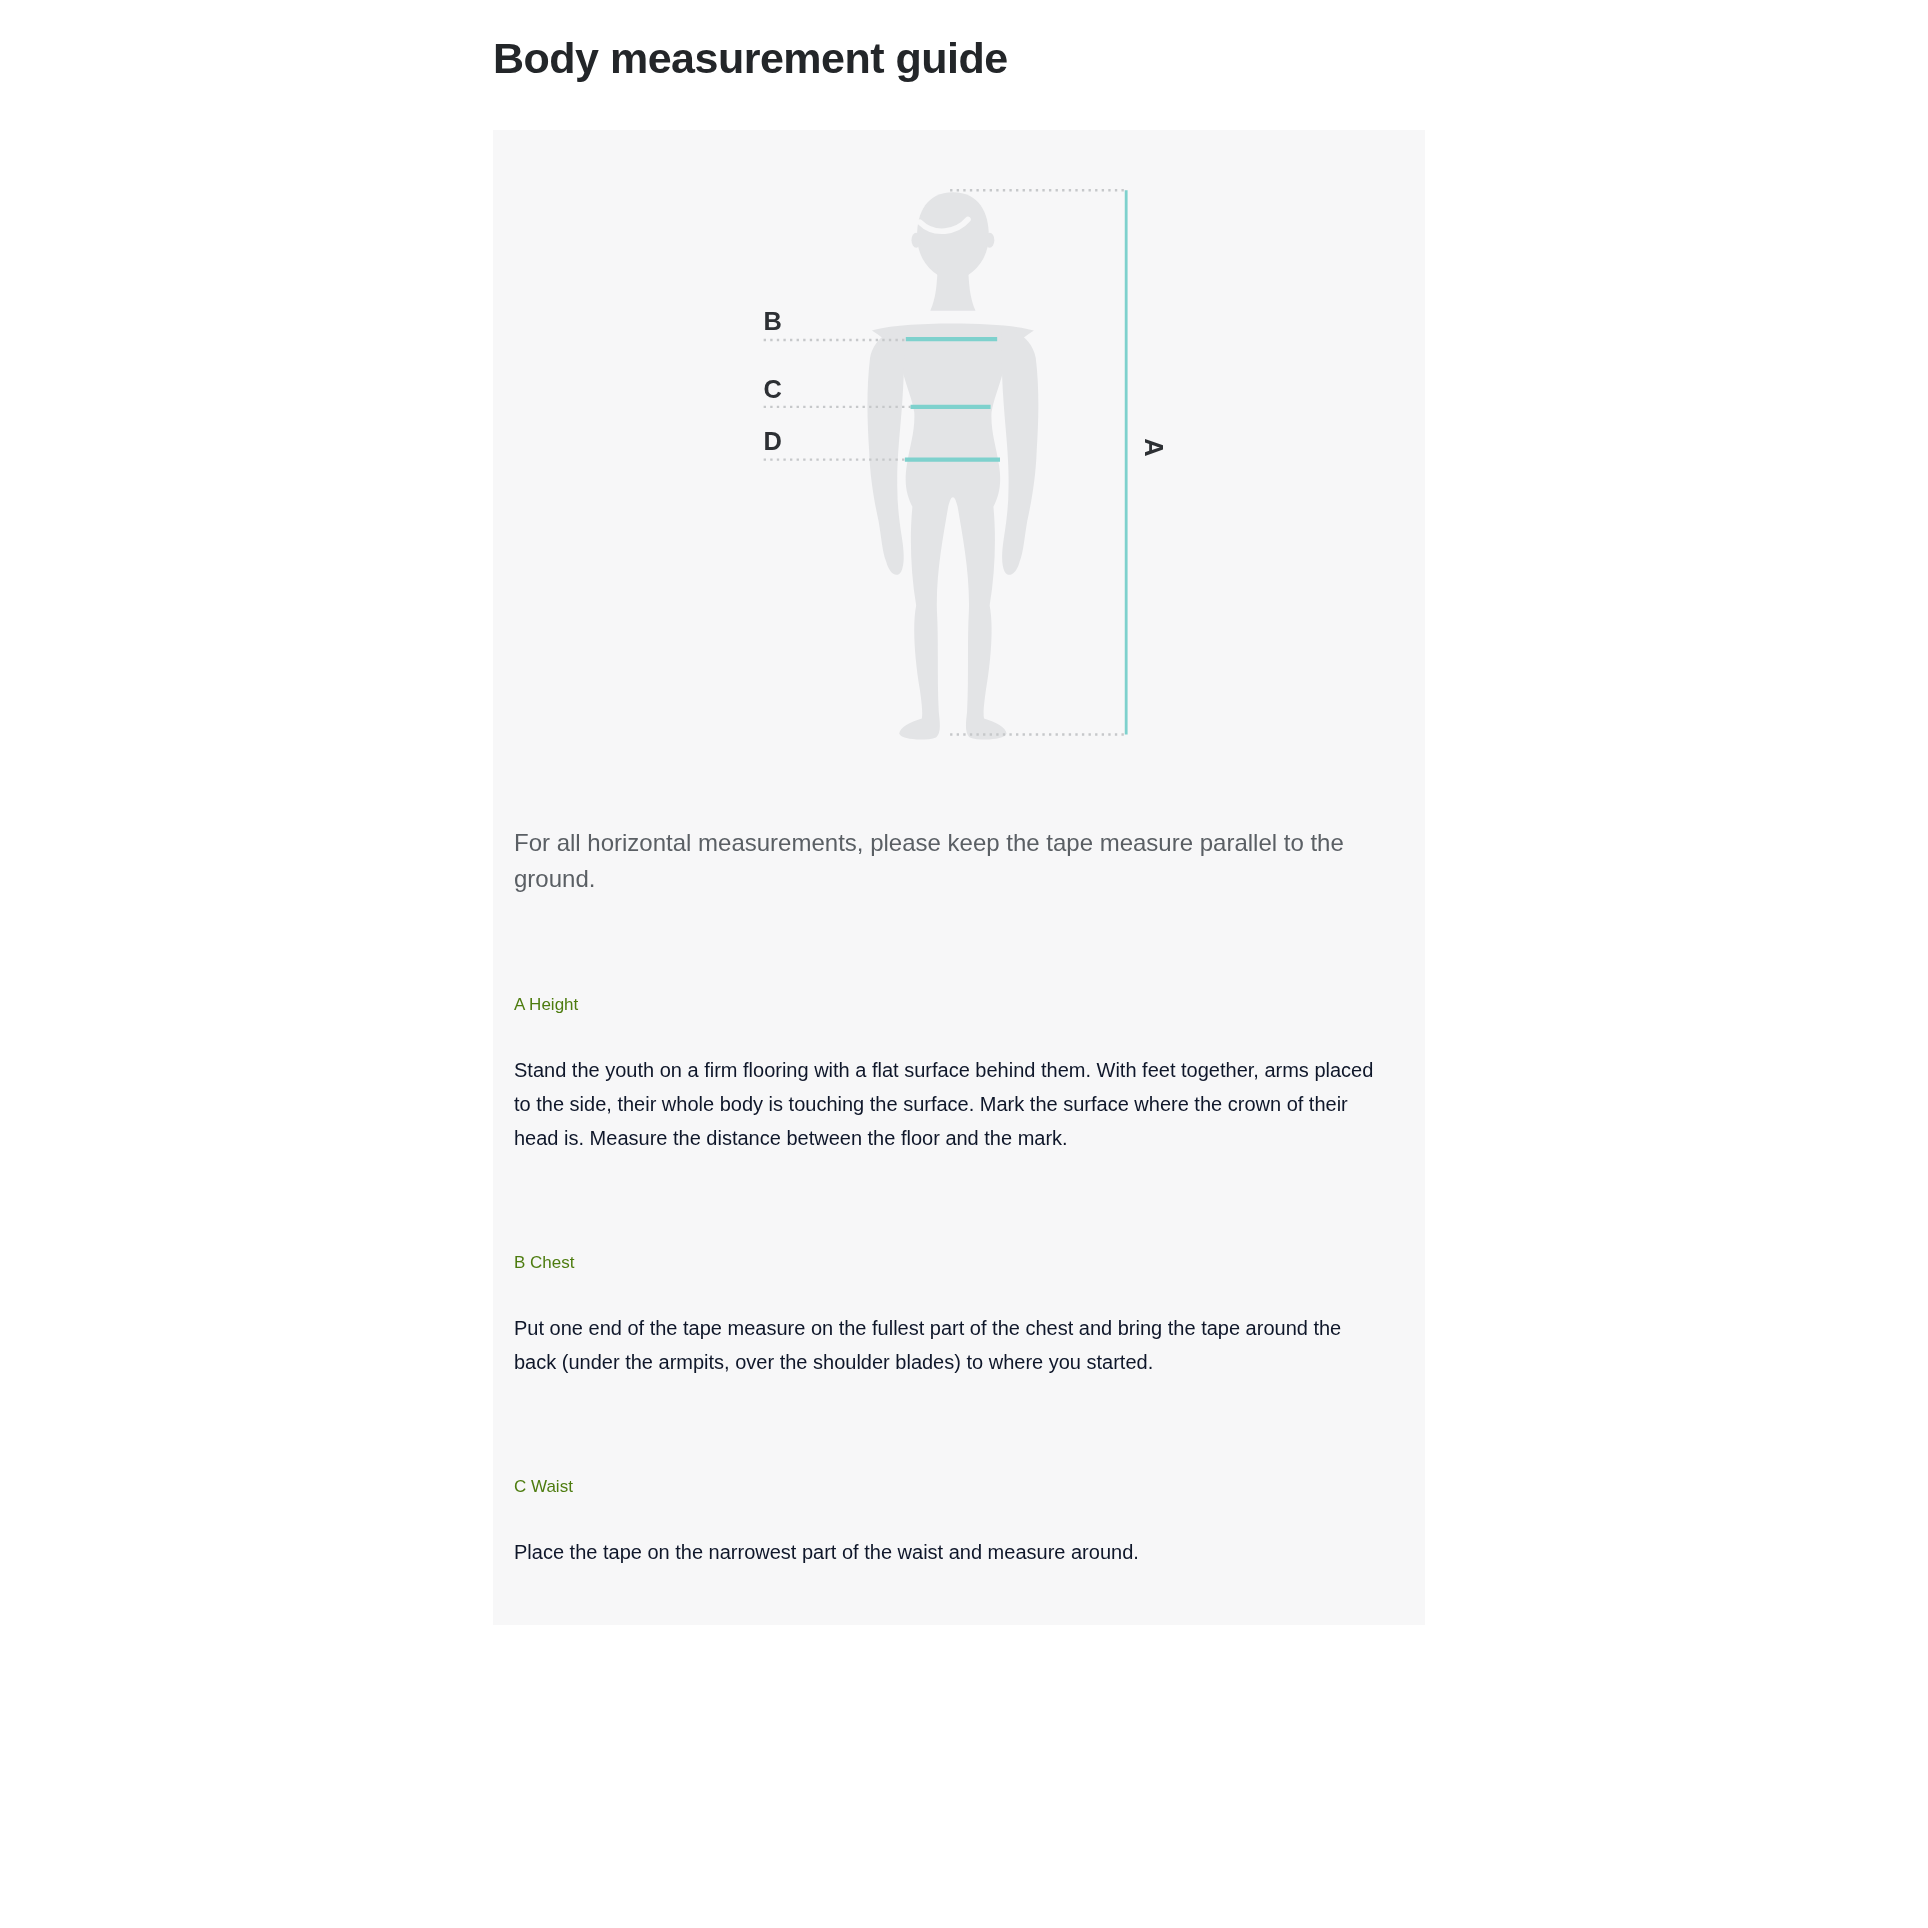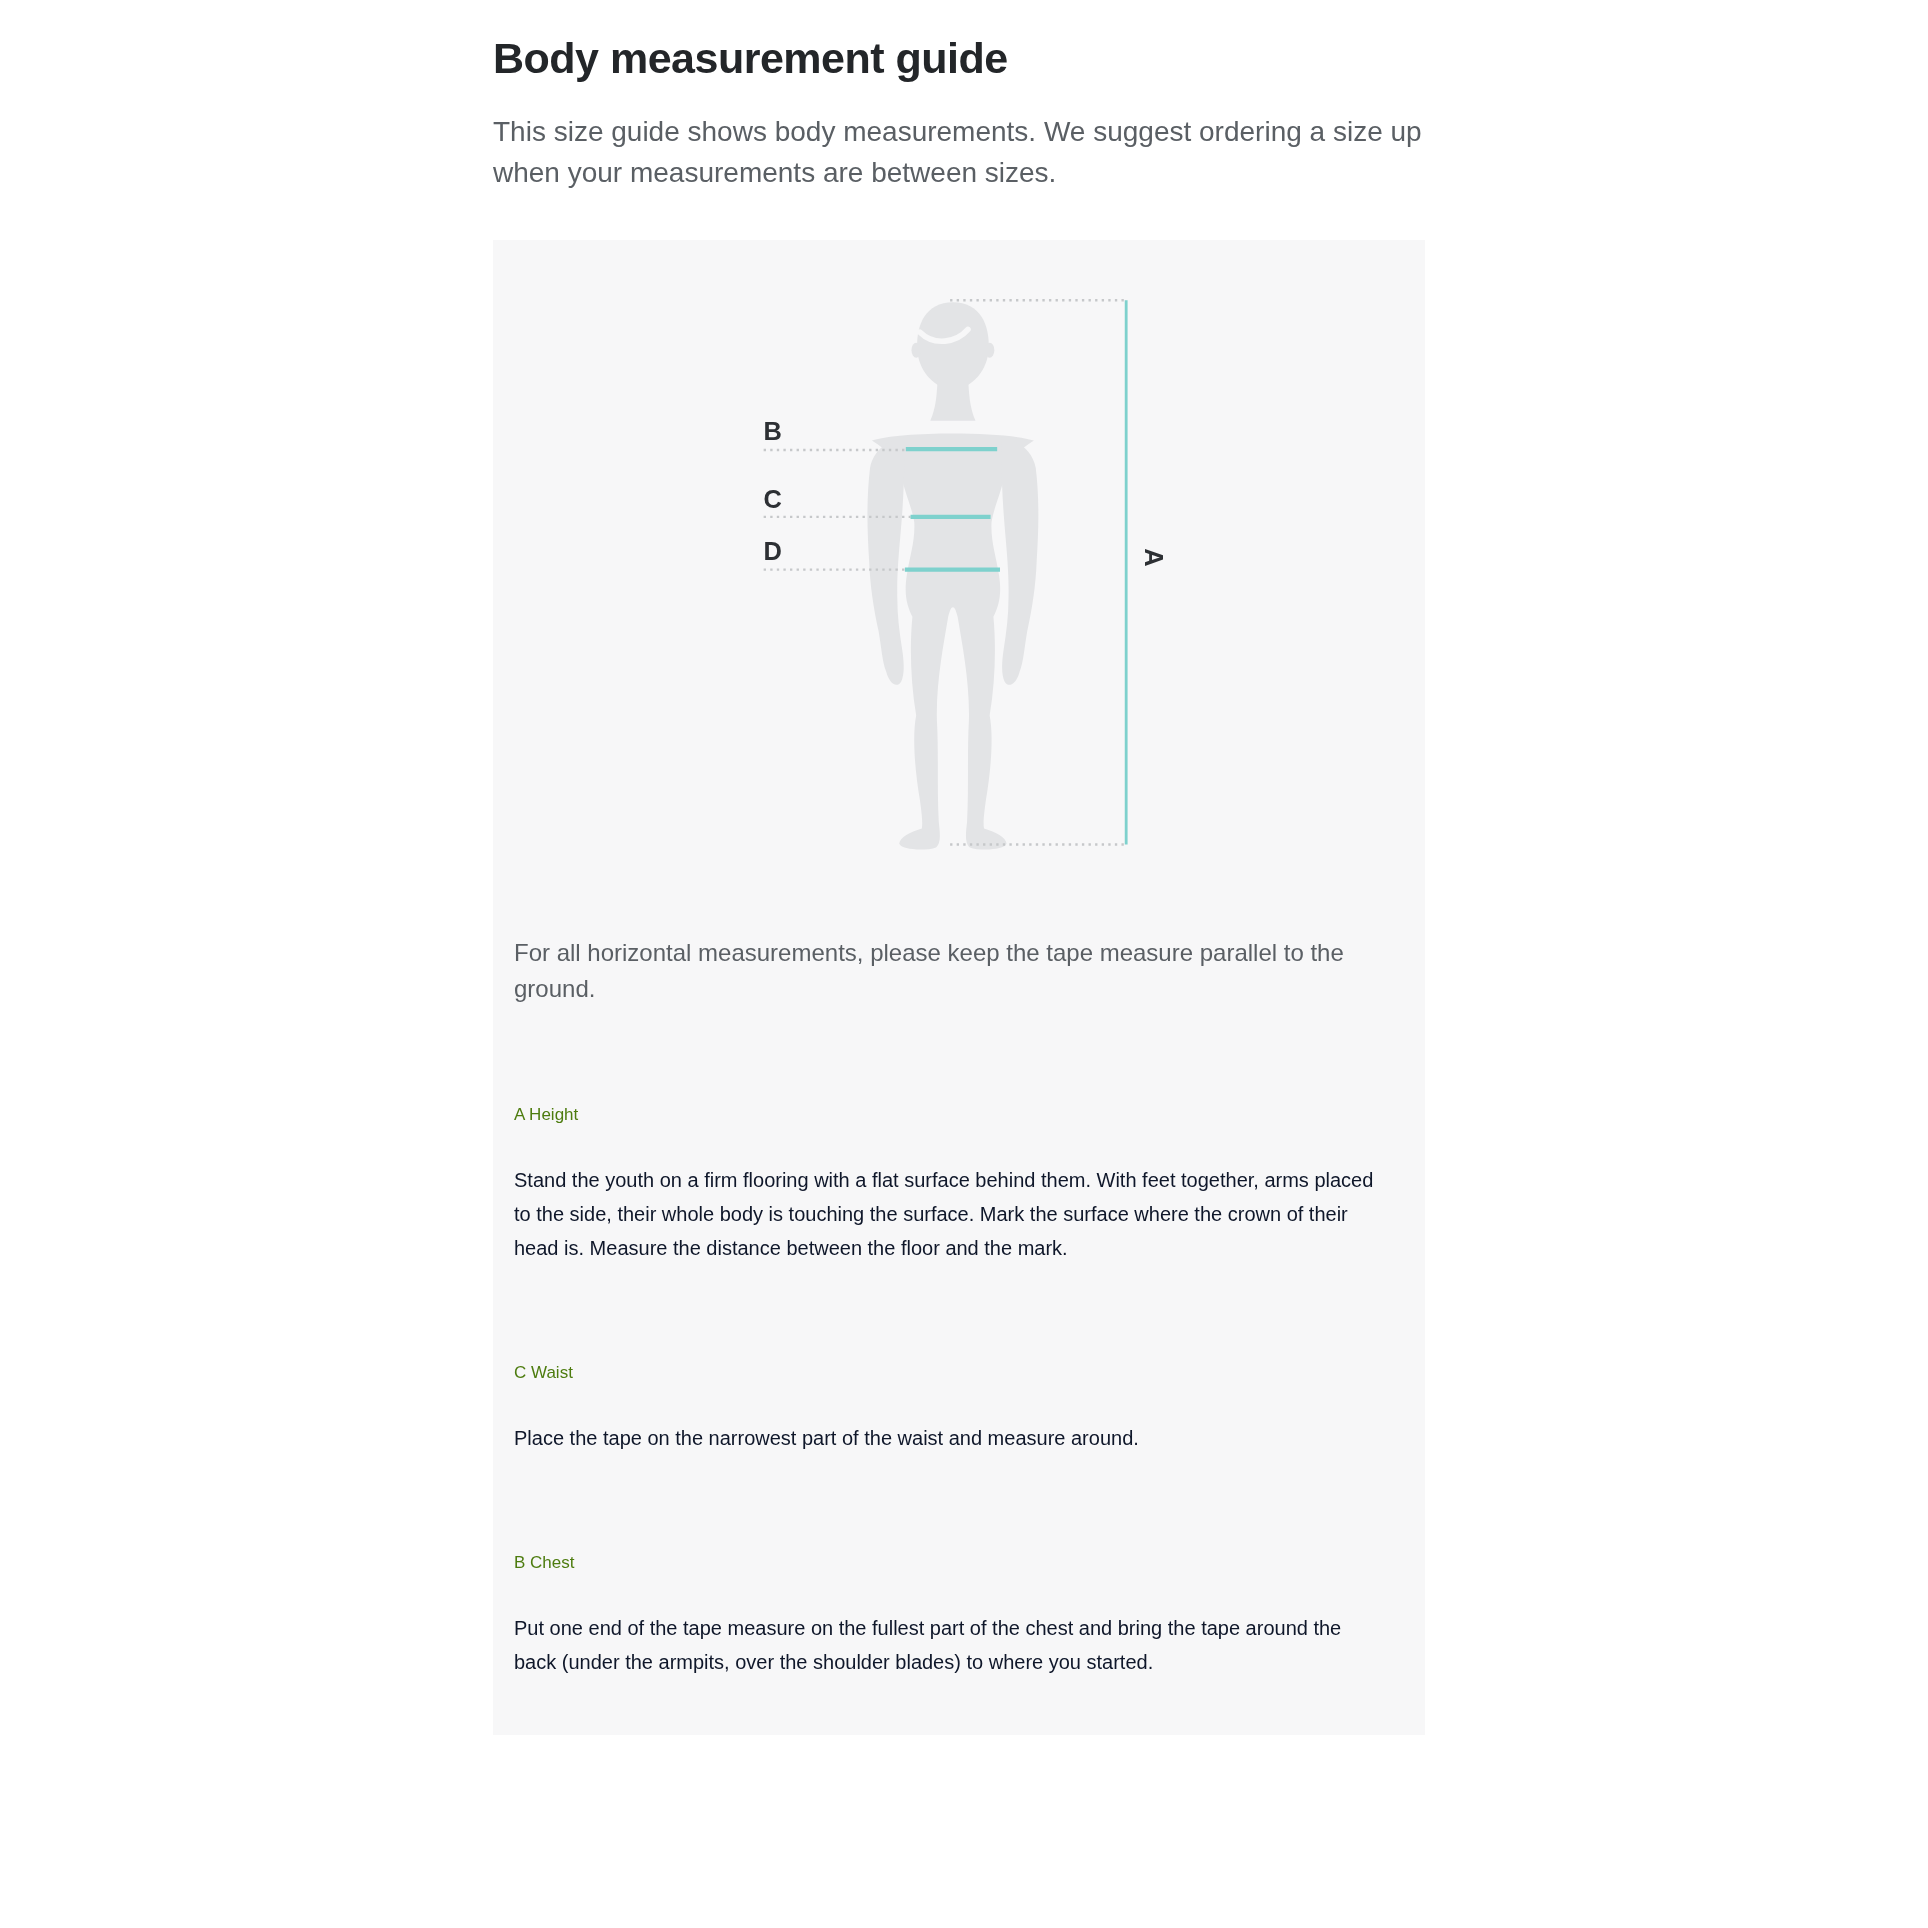--- a/index.html
+++ b/index.html
@@ -70,21 +70,20 @@
     color: #0f172a;
   }
 </style>
 </head>
 <body>
 
 <div class="wrapper">
 
   <h1 class="page-title">Body measurement guide</h1>
 
-  <p class="intro">This size guide shows body measurements. We suggest ordering a size up when your measurements are between sizes.</p>
 
   <div class="panel">
 
     <svg class="diagram" viewBox="0 0 946 720">
 
       <g fill="#e3e4e6">
 
         <path d="M 466 66 C 437 66, 427 90, 428 115 C 429 138, 444 156, 466 160 C 488 156, 503 138, 504 115 C 505 90, 495 66, 466 66 Z"></path>
         <ellipse cx="427" cy="117" rx="5" ry="8"></ellipse>
         <ellipse cx="505" cy="117" rx="5" ry="8"></ellipse>
@@ -167,25 +166,25 @@
     </svg>
 
     <p class="note">For all horizontal measurements, please keep the tape measure parallel to the ground.</p>
 
     <div>
       <h3 class="section-heading">A Height</h3>
       <p class="section-body">Stand the youth on a firm flooring with a flat surface behind them. With feet together, arms placed to the side, their whole body is touching the surface. Mark the surface where the crown of their head is. Measure the distance between the floor and the mark.</p>
     </div>
 
     <div>
-      <h3 class="section-heading">C Waist</h3>
-      <p class="section-body">Place the tape on the narrowest part of the waist and measure around.</p>
+      <h3 class="section-heading">B Chest</h3>
+      <p class="section-body">Put one end of the tape measure on the fullest part of the chest and bring the tape around the back (under the armpits, over the shoulder blades) to where you started.</p>
     </div>
 
     <div>
-      <h3 class="section-heading">B Chest</h3>
-      <p class="section-body">Put one end of the tape measure on the fullest part of the chest and bring the tape around the back (under the armpits, over the shoulder blades) to where you started.</p>
+      <h3 class="section-heading">C Waist</h3>
+      <p class="section-body">Place the tape on the narrowest part of the waist and measure around.</p>
     </div>
 
 
   </div>
 </div>
 
 
 </body></html>

